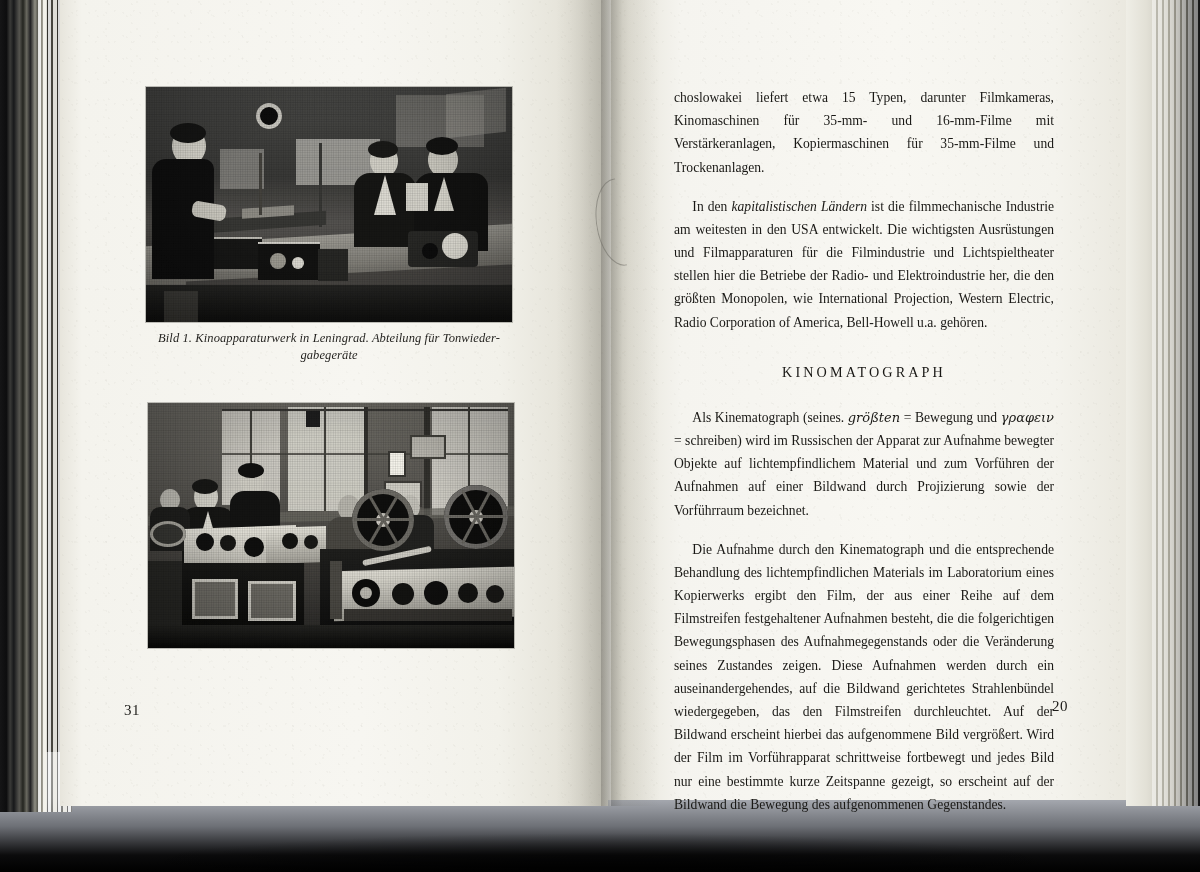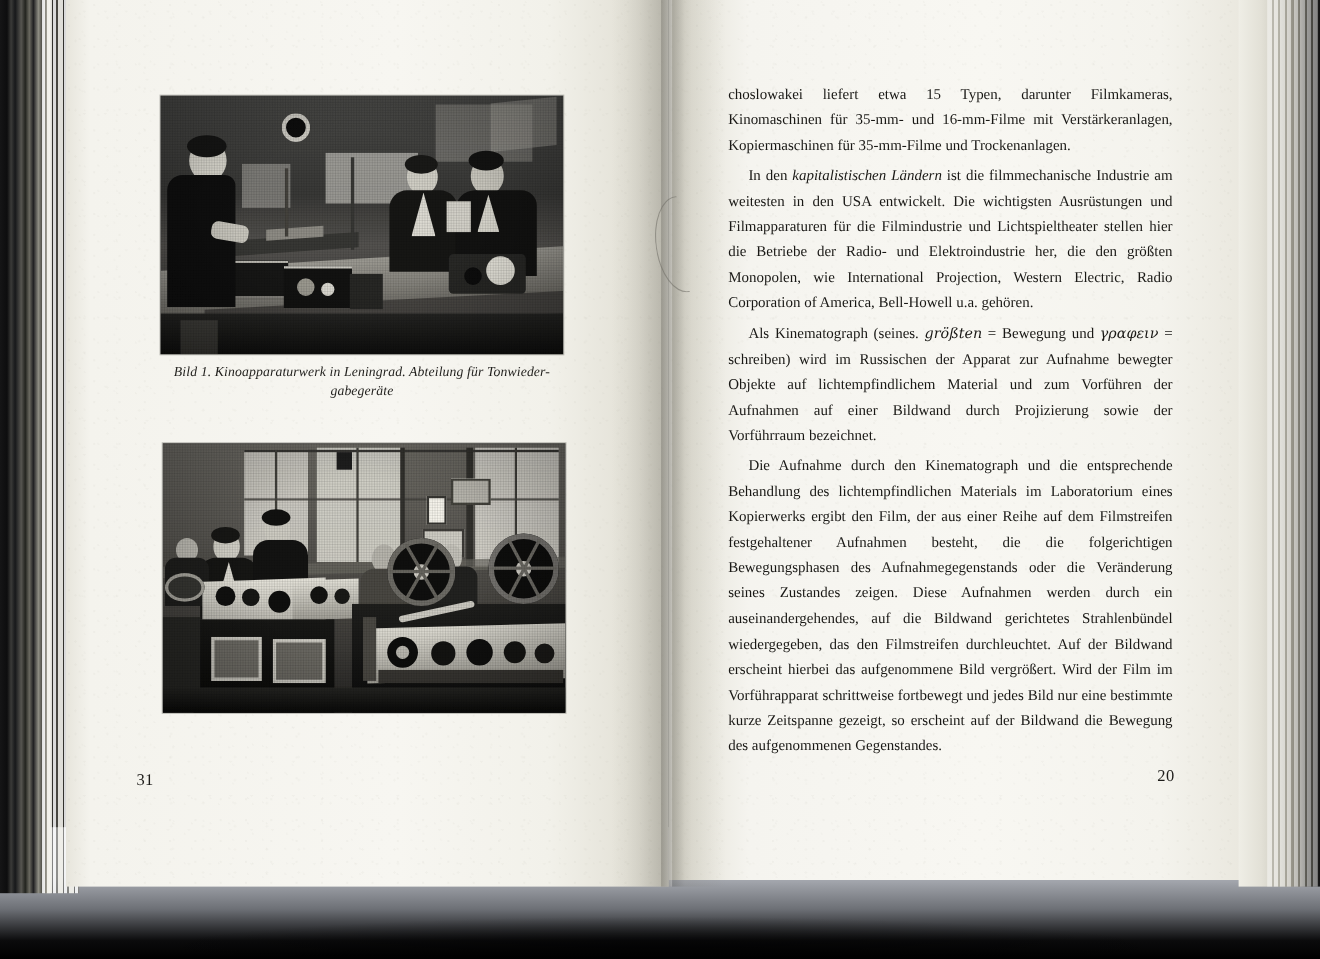--- a/index.html
+++ b/index.html
@@ -174,21 +174,21 @@
     left: 658px;
     top: 70px;
     width: 412px;
     color: #191815;
     font-size: 13.6px;
     line-height: 1.705;
     text-align: justify;
     text-justify: inter-word;
     hyphens: manual;
   }
-  .textcol p { margin: 4px; }
+  .textcol p { margin: 16px; }
   .textcol p.indent { text-indent: 1.35em; }
   .section-heading {
     margin: 26px 0 22px 0 !important;
     text-align: center;
     font-size: 14.2px;
     letter-spacing: 3.1px;
     text-indent: 0 !important;
   }
   .it { font-style: italic; }
   .gr { font-style: italic; font-family: "DejaVu Serif", serif; font-size: 13px; }
@@ -388,20 +388,21 @@
   <div class="textcol">
 
     <p>
       <span>choslowakei liefert etwa 15 Typen, darunter Filmkameras, Kinomaschinen für 35-mm- und 16-mm-Filme mit Verstärkeranlagen, Kopiermaschinen für 35-mm-Filme und Trockenanlagen.</span>
     </p>
 
     <p class="indent">
       <span>In den </span><span class="it">kapitalistischen Ländern</span><span> ist die filmmechanische Industrie am weitesten in den USA entwickelt. Die wichtigsten Ausrüstungen und Filmapparaturen für die Filmindustrie und Lichtspieltheater stellen hier die Betriebe der Radio- und Elektroindustrie her, die den größten Monopolen, wie International Projection, Western Electric, Radio Corporation of America, Bell-Howell u.a. gehören.</span>
     </p>
 
+    <p class="section-heading">KINOMATOGRAPH</p>
 
     <p class="indent">
       <span>Als Kinematograph (seines. </span><span class="gr">größten</span><span> = Bewegung und </span><span class="gr">γραφειν</span><span> = schreiben) wird im Russischen der Apparat zur Aufnahme bewegter Objekte auf lichtempfindlichem Material und zum Vorführen der Aufnahmen auf einer Bildwand durch Projizierung sowie der Vorführraum bezeichnet.</span>
     </p>
 
     <p class="indent">
       <span>Die Aufnahme durch den Kinematograph und die entsprechende Behandlung des lichtempfindlichen Materials im Laboratorium eines Kopierwerks ergibt den Film, der aus einer Reihe auf dem Filmstreifen festgehaltener Aufnahmen besteht, die die folgerichtigen Bewegungsphasen des Aufnahmegegenstands oder die Veränderung seines Zustandes zeigen. Diese Aufnahmen werden durch ein auseinandergehendes, auf die Bildwand gerichtetes Strahlenbündel wiedergegeben, das den Filmstreifen durchleuchtet. Auf der Bildwand erscheint hierbei das aufgenommene Bild vergrößert. Wird der Film im Vorführapparat schrittweise fortbewegt und jedes Bild nur eine bestimmte kurze Zeitspanne gezeigt, so erscheint auf der Bildwand die Bewegung des aufgenommenen Gegenstandes.</span>
     </p>
 
 

